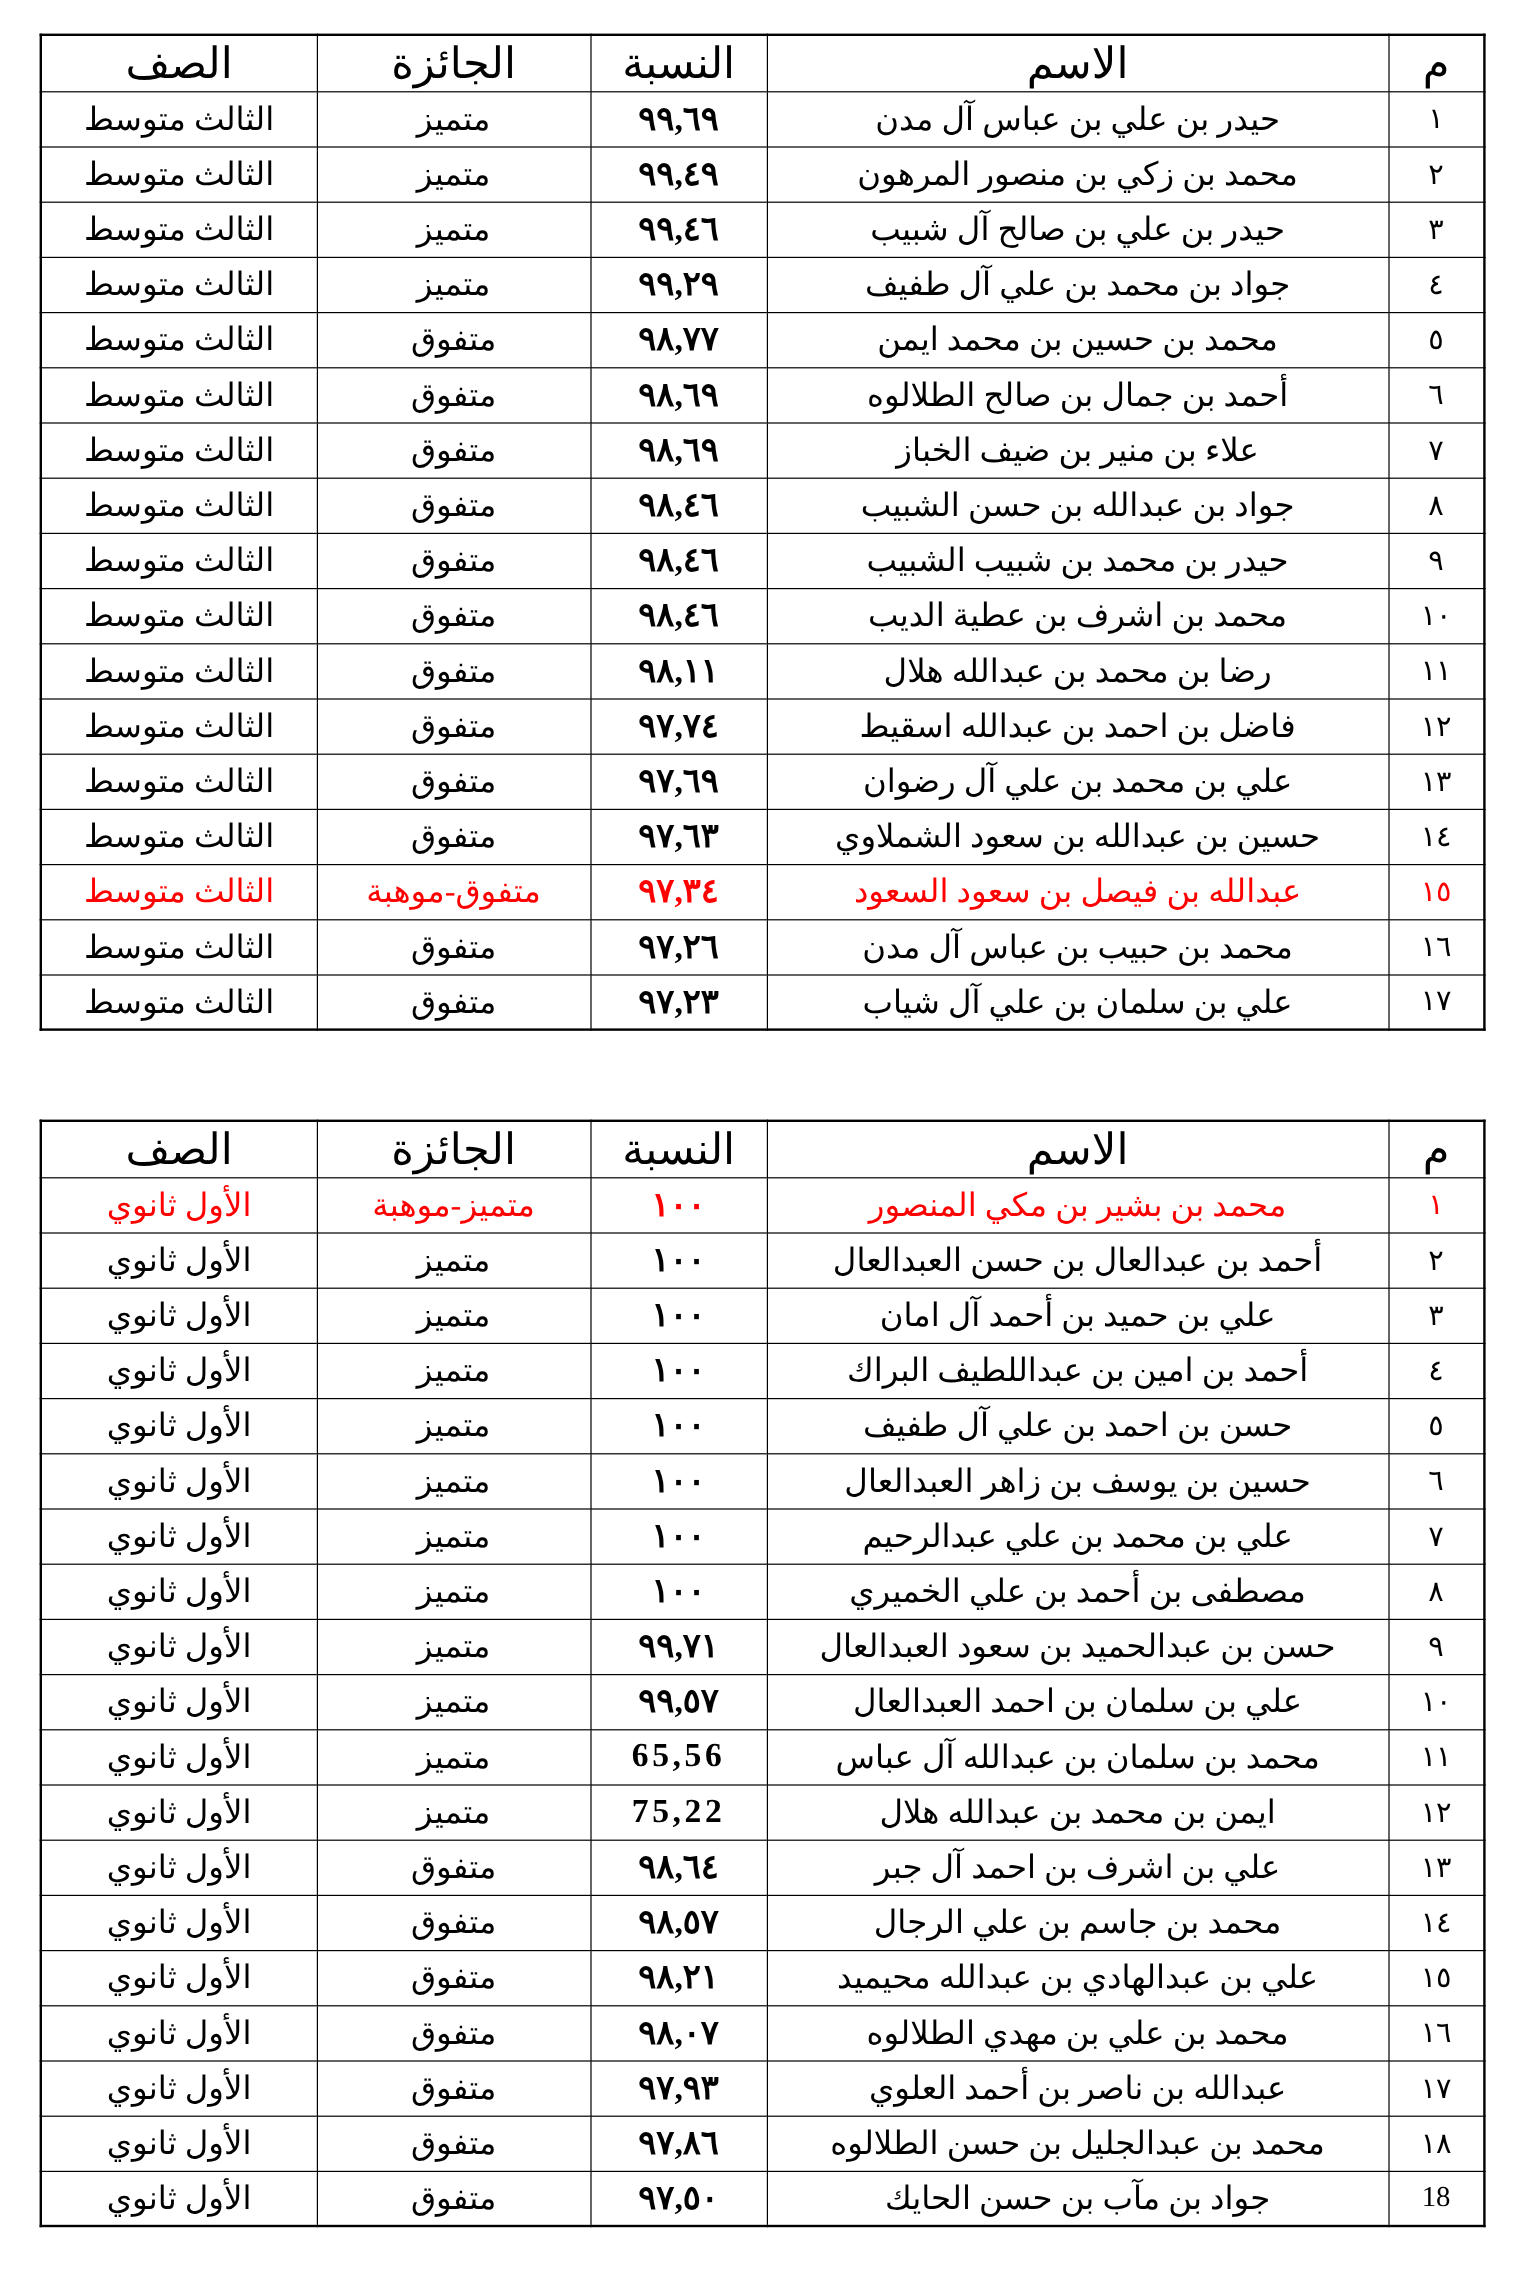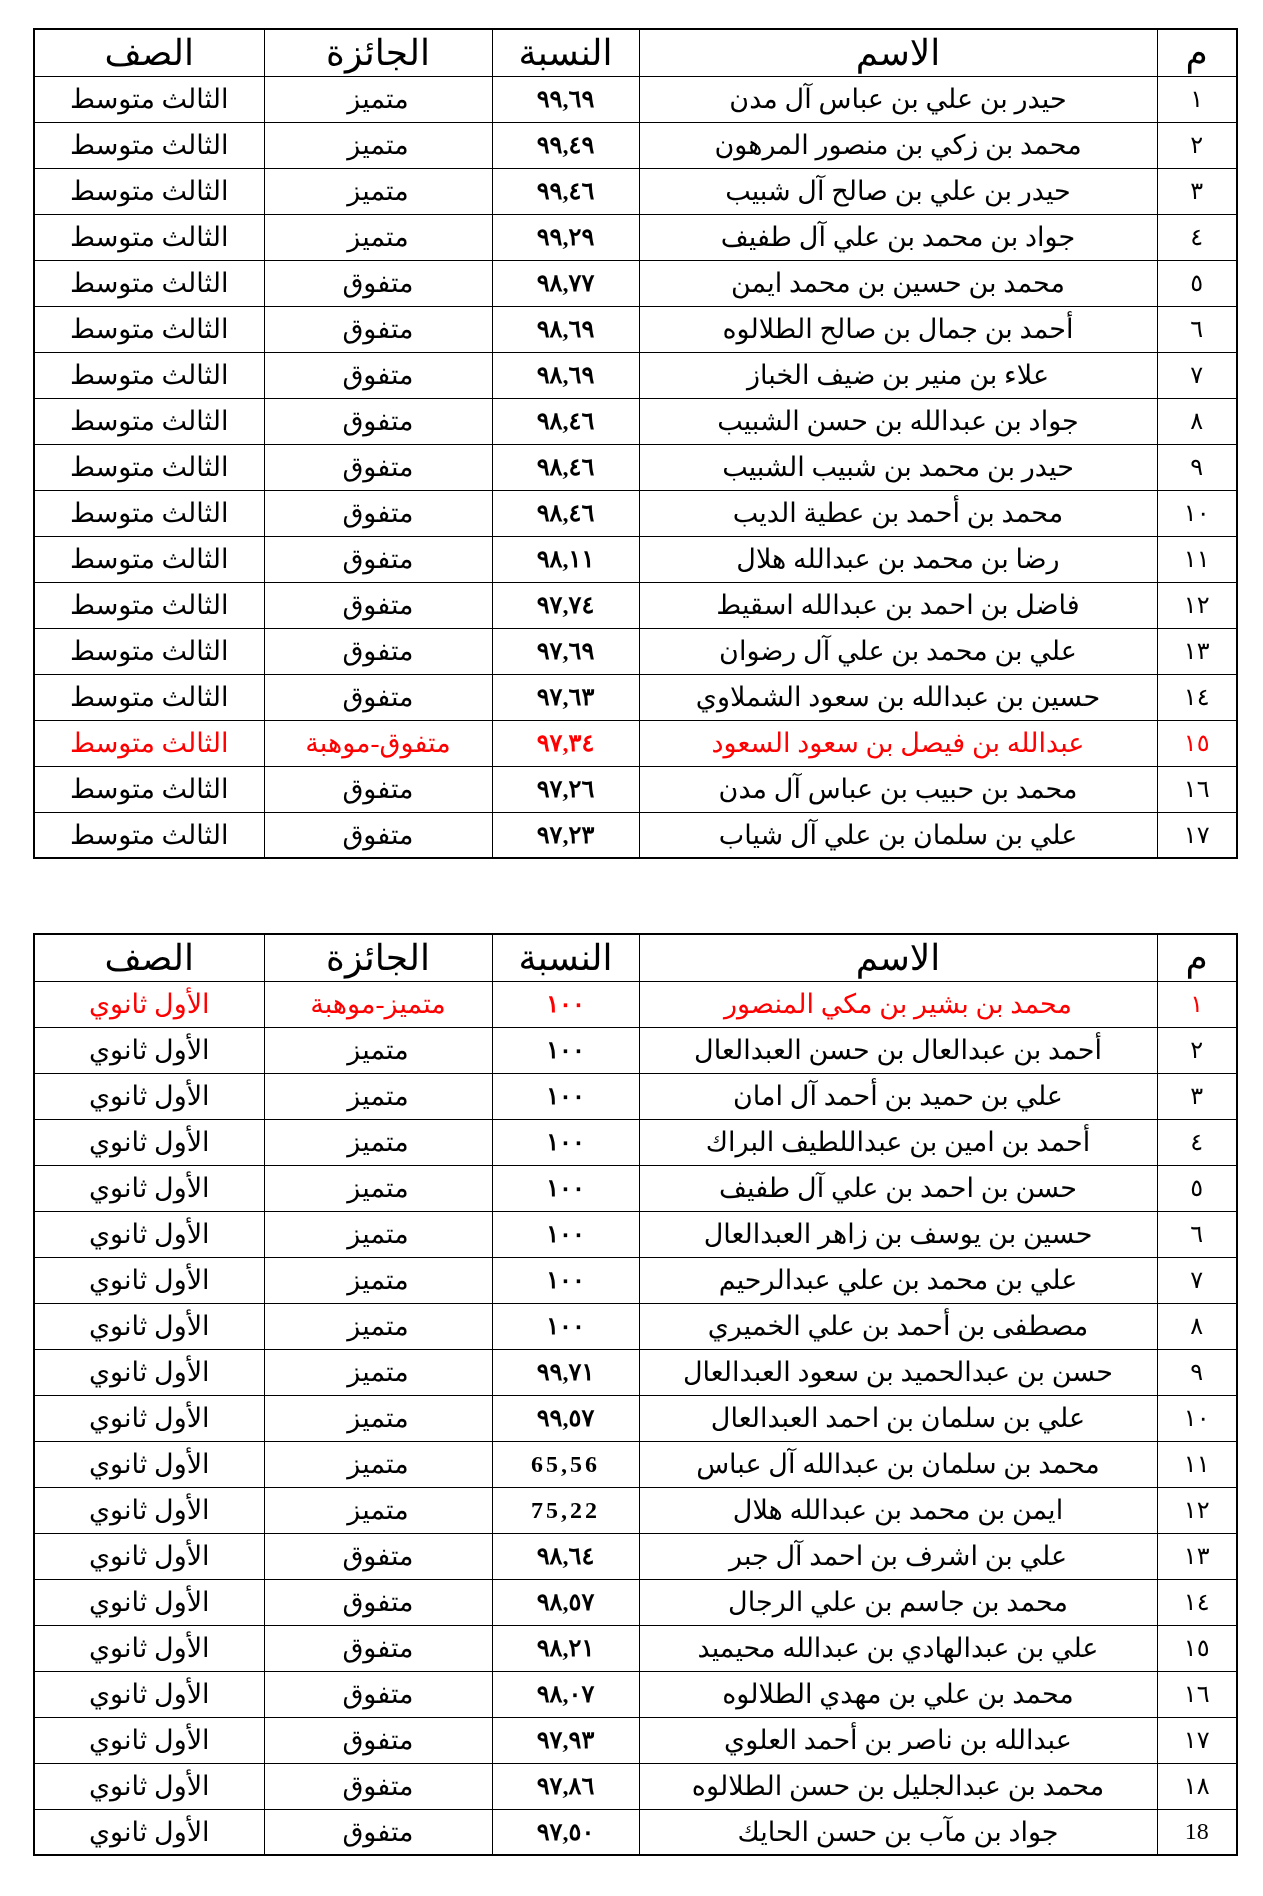--- a/index.html
+++ b/index.html
@@ -25,21 +25,21 @@
   thead tr{height:47px;}
   tbody tr{height:46px;}
   th{font-weight:normal;font-size:36px;}
   td{font-size:27px;}
   col.c-num{width:80px;}
   col.c-name{width:518px;}
   col.c-percent{width:147px;}
   col.c-award{width:228px;}
   col.c-grade{width:230px;}
   td.col-num{font-size:24px;}
-  td.col-percent{font-weight:bold;font-size:24px;letter-spacing:3px;}
+  td.col-percent{font-weight:bold;font-size:28px;letter-spacing:3px;}
   tr.hl td{color:var(--hl,#ff0000);}
 </style>
 </head>
 <body style="background: rgb(255, 255, 255); color: rgb(0, 0, 0);">
 
 <div class="page">
 
   <table class="results" id="table-0">
     <colgroup>
       <col class="c-num">
@@ -116,21 +116,21 @@
         </tr>
         <tr>
           <td class="col-num">٩</td>
           <td class="col-name">حيدر بن محمد بن شبيب الشبيب</td>
           <td class="col-percent">٩٨,٤٦</td>
           <td class="col-award">متفوق</td>
           <td class="col-grade">الثالث متوسط</td>
         </tr>
         <tr>
           <td class="col-num">١٠</td>
-          <td class="col-name">محمد بن أحمد بن عطية الديب</td>
+          <td class="col-name">محمد بن اشرف بن عطية الديب</td>
           <td class="col-percent">٩٨,٤٦</td>
           <td class="col-award">متفوق</td>
           <td class="col-grade">الثالث متوسط</td>
         </tr>
         <tr>
           <td class="col-num">١١</td>
           <td class="col-name">رضا بن محمد بن عبدالله هلال</td>
           <td class="col-percent">٩٨,١١</td>
           <td class="col-award">متفوق</td>
           <td class="col-grade">الثالث متوسط</td>

